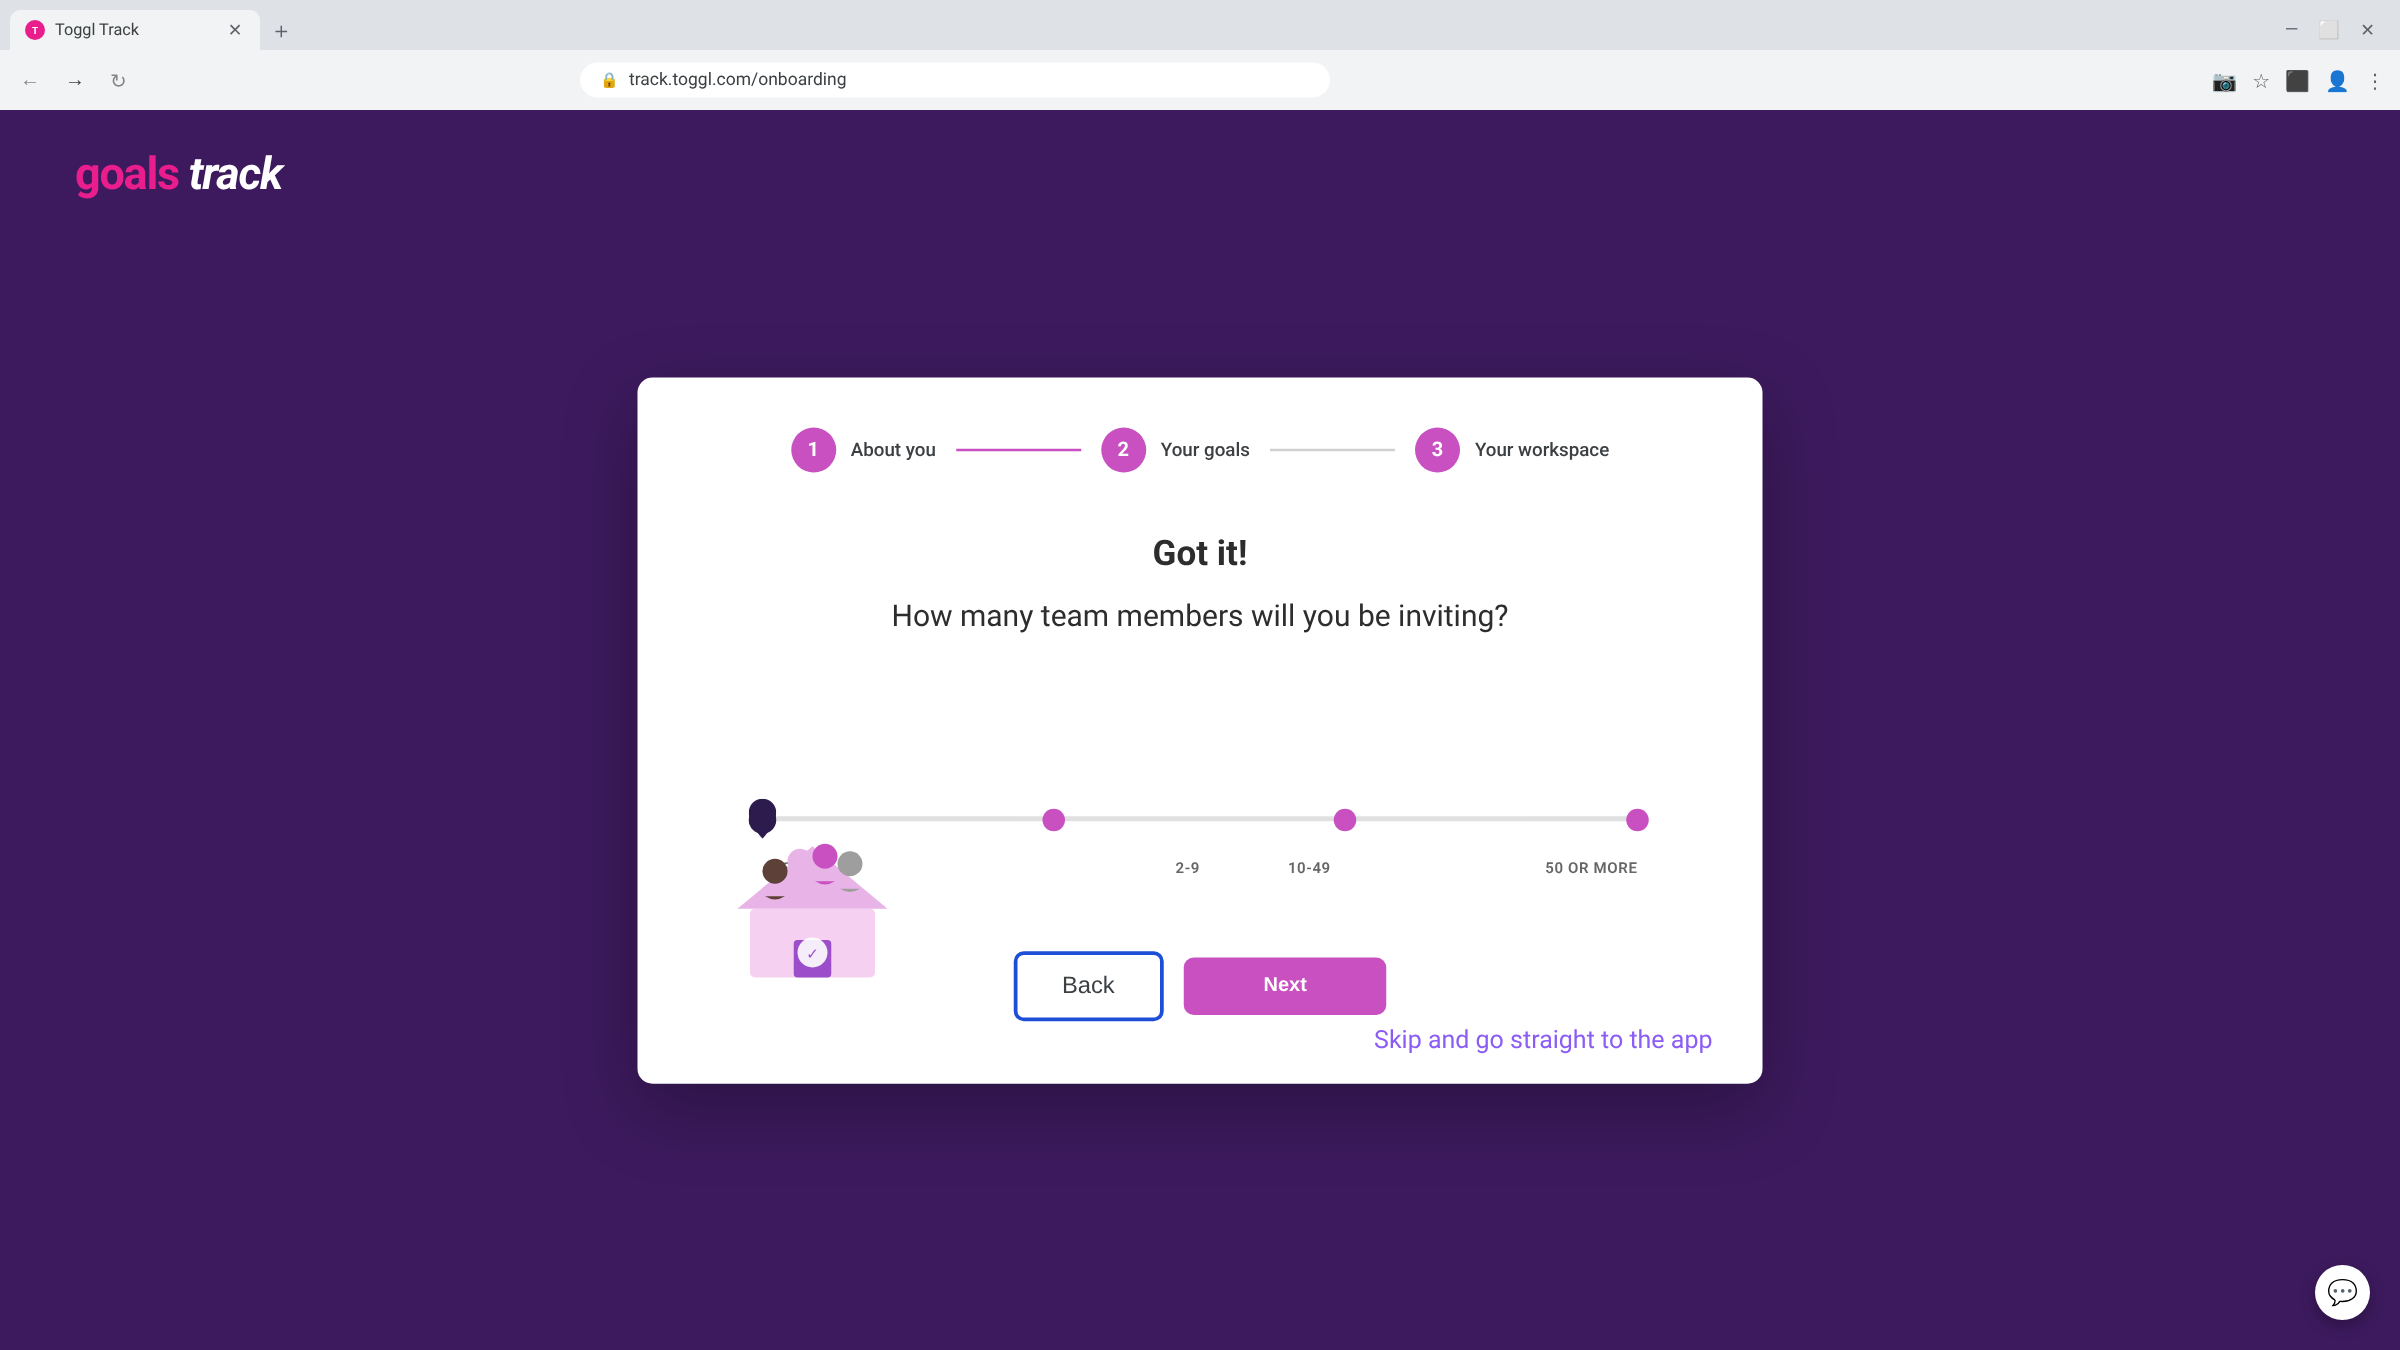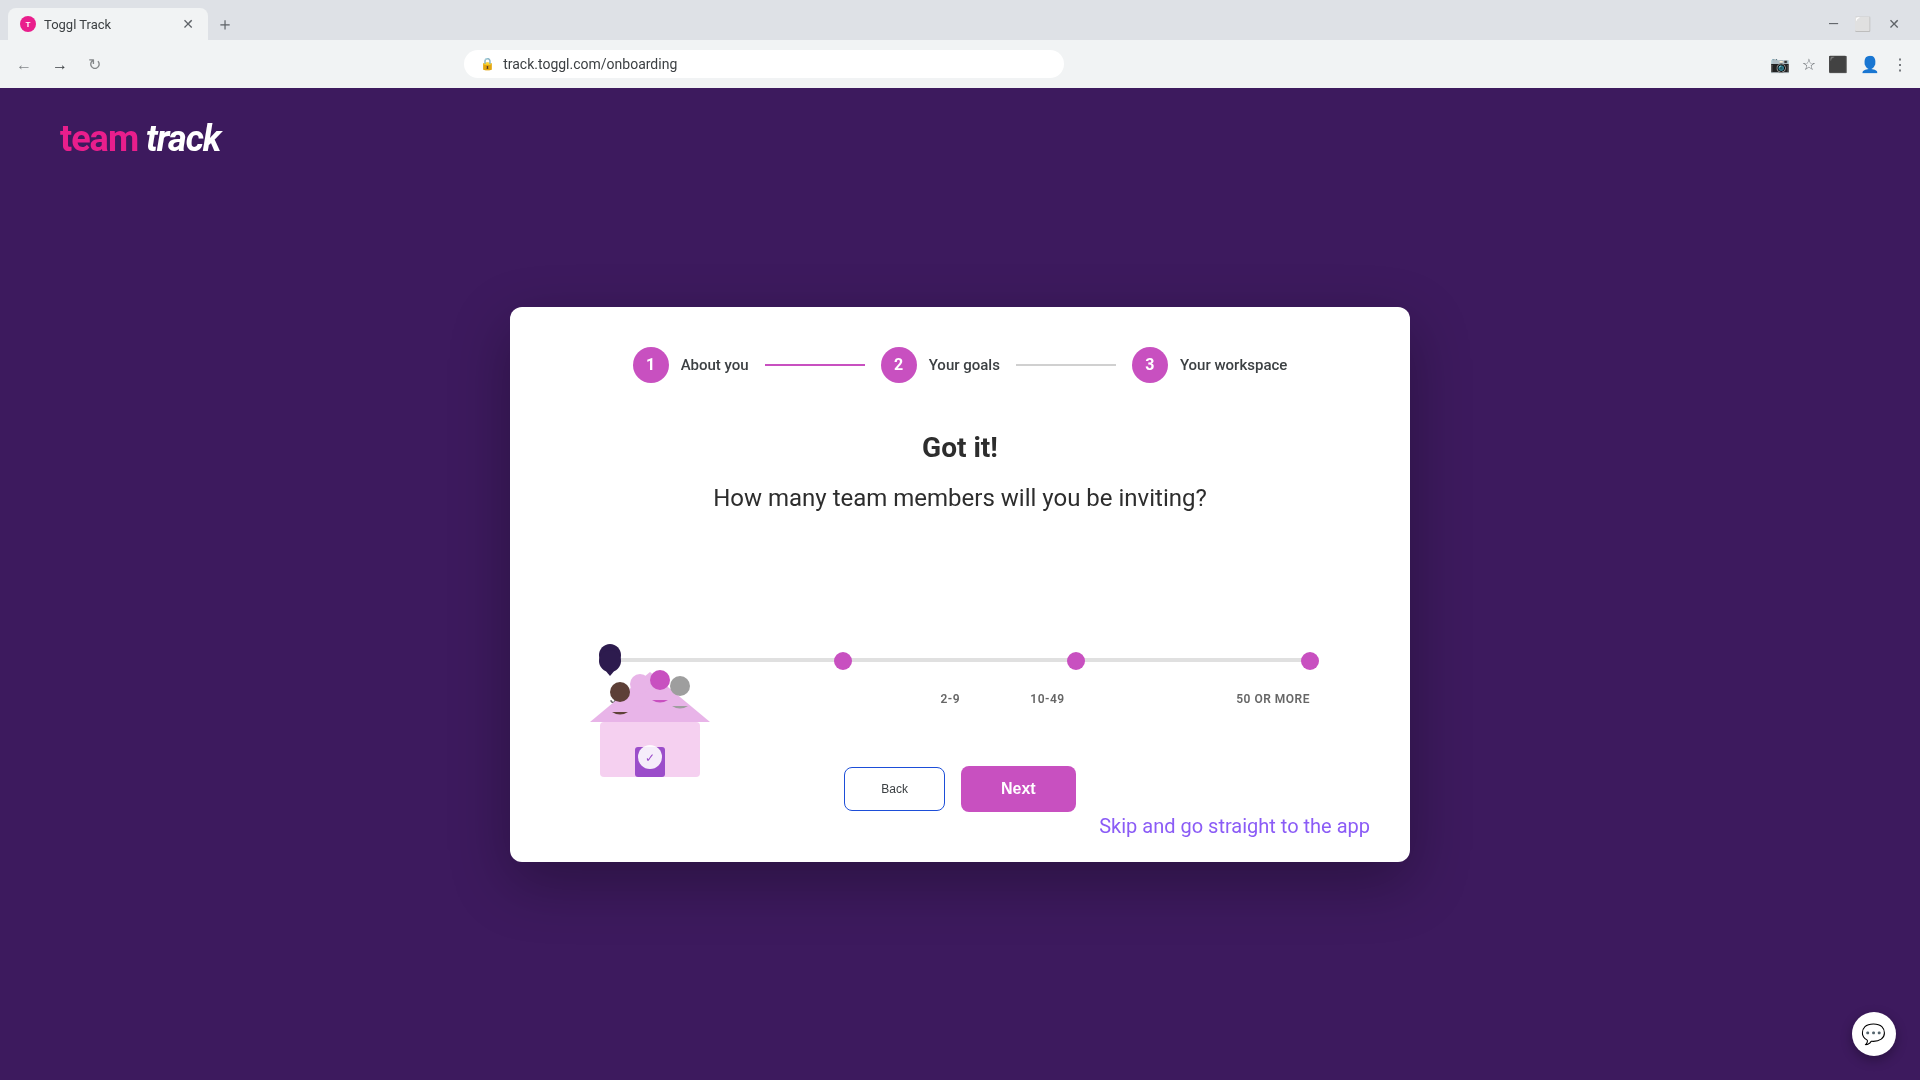--- a/index.html
+++ b/index.html
@@ -285,30 +285,30 @@
     
     .button-row {
       display: flex;
       justify-content: center;
       align-items: center;
       gap: 16px;
       margin-top: 20px;
     }
     .btn-back {
       padding: 14px 36px;
-      border: 1px solid #1d4ed8;
+      border: 3px solid #1d4ed8;
       background: white;
       border-radius: 8px;
-      font-size: 12px;
+      font-size: 19px;
       font-weight: 500;
       color: #3c4043;
       cursor: pointer;
     }
     .btn-next {
-      padding: 14px 40px;
+      padding: 14px 64px;
       border: none;
       background: #c850c0;
       border-radius: 8px;
       font-size: 16px;
       font-weight: 600;
       color: white;
       cursor: pointer;
     }
 
     .skip-link {
@@ -375,21 +375,21 @@
       <span>⬛</span>
       <span>👤</span>
       <span>⋮</span>
     </div>
   </div>
 </div>
 
 <div class="page-content">
 
   <div class="logo">
-    <span>team</span><span class="track"> track</span>
+    <span>goals</span><span class="track"> track</span>
   </div>
 
   <div class="modal">
 
     <div class="stepper">
 
       <div class="step">
         <div class="step-circle">
           <span>1</span>
         </div>

